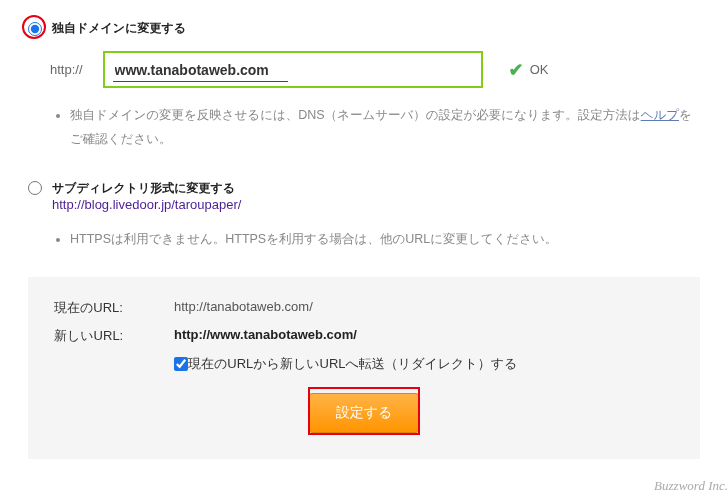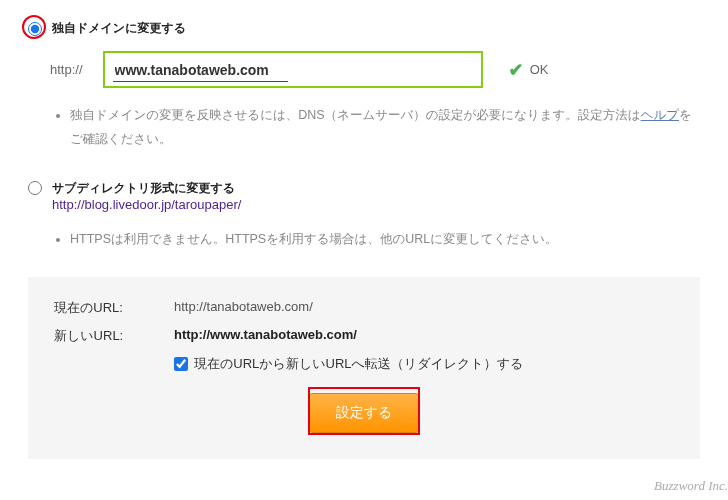--- a/index.html
+++ b/index.html
@@ -69,21 +69,21 @@
   .subdir-url { color: #4c1d95; font-size: 13px; padding-left: 24px; }
   .panel {
     background: #f5f5f5;
     padding: 22px 26px 26px 26px;
     margin-top: 26px;
   }
   .kv-row { display: flex; margin-bottom: 10px; font-size: 13px; }
   .kv-key { width: 120px; color: #333; }
   .kv-val { color: #555; }
   .kv-val.bold { font-weight: bold; color: #222; }
-  .redirect-row { display: flex; align-items: center; gap: 6px; padding-left: 120px; margin-top: 6px; }
+  .redirect-row { display: flex; align-items: center; padding-left: 120px; margin-top: 6px; }
   input[type="checkbox"] { width: 14px; height: 14px; accent-color: #1a73e8; }
   .btn-wrap { text-align: center; margin-top: 20px; position: relative; }
   .submit-btn {
     display: inline-block;
     background: linear-gradient(#ffb347, #ff9500);
     color: #fff;
     font-weight: normal;
     font-size: 14px;
     border: 1px solid #e08500;
     border-radius: 3px;

